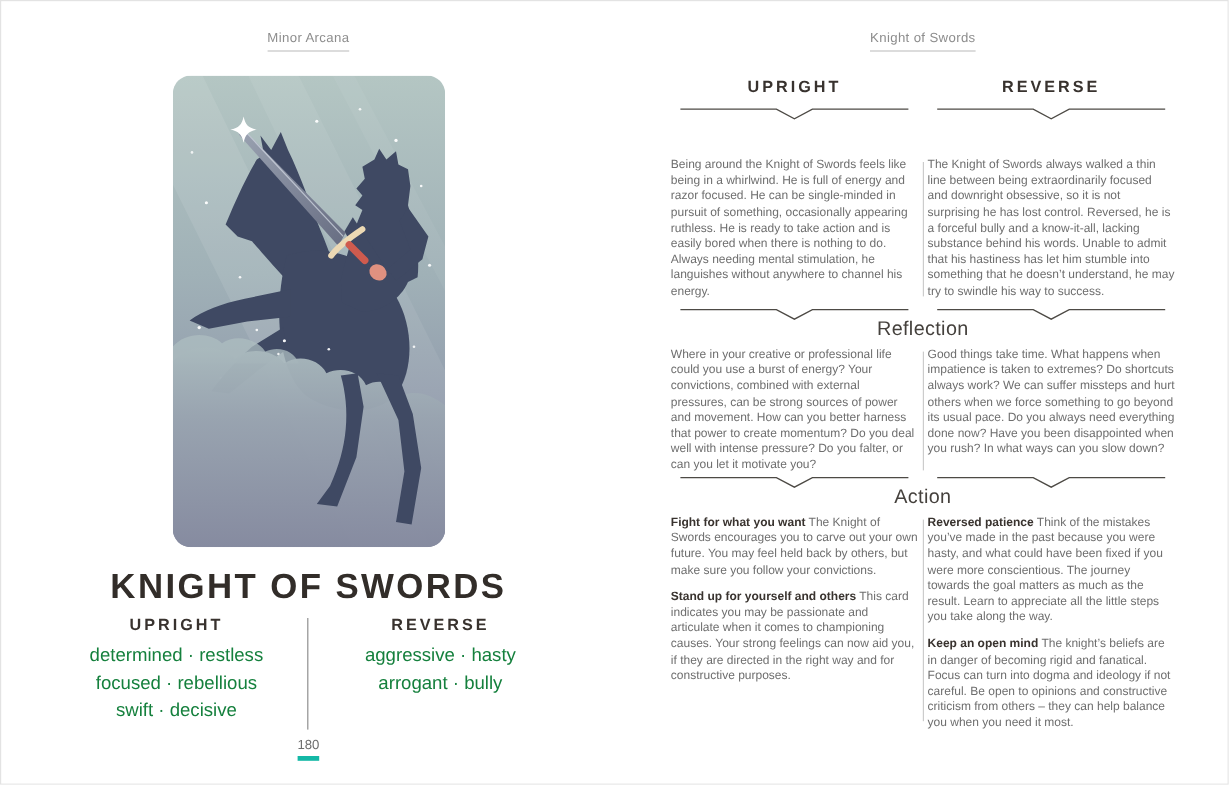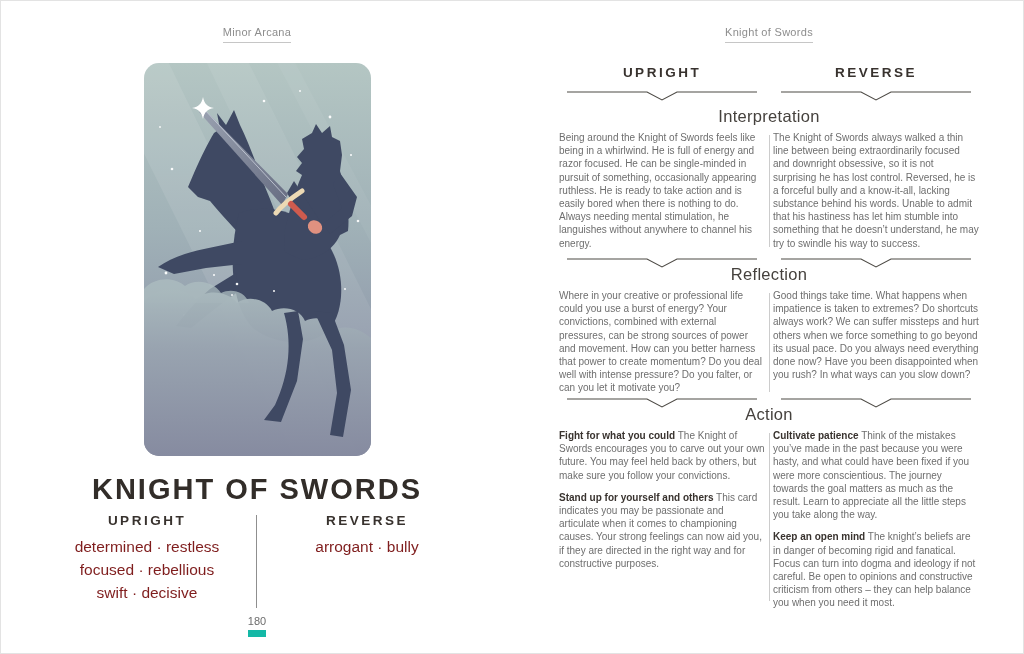--- a/index.html
+++ b/index.html
@@ -16,26 +16,26 @@
   .card{position:absolute;left:143px;top:62px;width:227px;height:393px;border-radius:15px;overflow:hidden;}
   .card svg{display:block;}
 
   
   .card-title{position:absolute;left:0;top:472px;width:512px;text-align:center;
     font-size:29px;font-weight:600;letter-spacing:2px;color:#322d29;}
   .kw-col{position:absolute;top:512px;width:220px;text-align:center;}
   .kw-col-left{left:36px;}
   .kw-col-right{left:256px;}
   .kw-label{font-size:13.5px;font-weight:bold;letter-spacing:2.5px;color:#38322e;margin-bottom:7px;}
-  .kw-line{font-size:15.5px;color:#7f1d1d;line-height:23px;}
+  .kw-line{font-size:15.5px;color:#15803d;line-height:23px;}
   .kw-divider{position:absolute;left:255px;top:514px;width:1px;height:93px;background:#8f8f8f;}
 
   
   .pageno{position:absolute;top:614px;width:512px;text-align:center;font-size:11px;color:#6d6d6d;}
-  .pageno span{display:inline-block;padding-bottom:3px;border-bottom:7px solid #14b8a6;}
+  .pageno span{display:inline-block;padding-bottom:3px;border-bottom:4px solid #14b8a6;}
   .pageno-left{left:0;}
   .pageno-right{left:512px;}
 
   
   .col-hdr{position:absolute;top:64px;width:206px;text-align:center;
     font-size:13.5px;font-weight:bold;letter-spacing:2.5px;color:#38322e;}
   .col-left{left:558px;}
   .col-right{left:772px;}
   .chev{position:absolute;width:206px;text-align:center;}
   .sec-heading{position:absolute;left:512px;width:512px;text-align:center;
@@ -154,20 +154,21 @@
 
   <div class="kw-col kw-col-left">
     <div class="kw-label">UPRIGHT</div>
     <div class="kw-line">determined · restless</div>
     <div class="kw-line">focused · rebellious</div>
     <div class="kw-line">swift · decisive</div>
   </div>
   <div class="kw-divider"></div>
   <div class="kw-col kw-col-right">
     <div class="kw-label">REVERSE</div>
+    <div class="kw-line">aggressive · hasty</div>
     <div class="kw-line">arrogant · bully</div>
   </div>
 
   <div class="pageno pageno-left">
     <span>180</span>
   </div>
 
   <div class="rh rh-right">
     <span>Knight of Swords</span>
   </div>
@@ -179,21 +180,20 @@
     <svg width="192" height="12" viewBox="0 0 192 12">
         <path d="M1 2 H81 L96 10 L111 2 H191" fill="none" stroke="#4d4a45" stroke-width="1.1"></path>
       </svg>
   </div>
   <div class="chev col-right" style="top:87px">
     <svg width="192" height="12" viewBox="0 0 192 12">
         <path d="M1 2 H81 L96 10 L111 2 H191" fill="none" stroke="#4d4a45" stroke-width="1.1"></path>
       </svg>
   </div>
 
-  <div class="sec-heading" style="top:106px">Interpretation</div>
   <div class="body-col col-left" style="top:130px">Being around the Knight of Swords feels like being in a whirlwind. He is full of energy and razor focused. He can be single-minded in pursuit of something, occasionally appearing ruthless. He is ready to take action and is easily bored when there is nothing to do. Always needing mental stimulation, he languishes without anywhere to channel his energy.</div>
   <div class="v-rule" style="top:134px;height:112px"></div>
   <div class="body-col col-right" style="top:130px">The Knight of Swords always walked a thin line between being extraordinarily focused and downright obsessive, so it is not surprising he has lost control. Reversed, he is a forceful bully and a know-it-all, lacking substance behind his words. Unable to admit that his hastiness has let him stumble into something that he doesn’t understand, he may try to swindle his way to success.</div>
 
   <div class="chev col-left" style="top:254px">
     <svg width="192" height="12" viewBox="0 0 192 12">
         <path d="M1 2 H81 L96 10 L111 2 H191" fill="none" stroke="#4d4a45" stroke-width="1.1"></path>
       </svg>
   </div>
   <div class="chev col-right" style="top:254px">
@@ -213,23 +213,23 @@
       </svg>
   </div>
   <div class="chev col-right" style="top:394px">
     <svg width="192" height="12" viewBox="0 0 192 12">
         <path d="M1 2 H81 L96 10 L111 2 H191" fill="none" stroke="#4d4a45" stroke-width="1.1"></path>
       </svg>
   </div>
 
   <div class="sec-heading" style="top:404px">Action</div>
   <div class="body-col col-left" style="top:428px">
-    <p><strong>Fight for what you could</strong> <span>The Knight of Swords encourages you to carve out your own future. You may feel held back by others, but make sure you follow your convictions.</span></p>
+    <p><strong>Fight for what you want</strong> <span>The Knight of Swords encourages you to carve out your own future. You may feel held back by others, but make sure you follow your convictions.</span></p>
     <p><strong>Stand up for yourself and others</strong> <span>This card indicates you may be passionate and articulate when it comes to championing causes. Your strong feelings can now aid you, if they are directed in the right way and for constructive purposes.</span></p>
   </div>
   <div class="v-rule" style="top:432px;height:168px"></div>
   <div class="body-col col-right" style="top:428px">
-    <p><strong>Cultivate patience</strong> <span>Think of the mistakes you’ve made in the past because you were hasty, and what could have been fixed if you were more conscientious. The journey towards the goal matters as much as the result. Learn to appreciate all the little steps you take along the way.</span></p>
+    <p><strong>Reversed patience</strong> <span>Think of the mistakes you’ve made in the past because you were hasty, and what could have been fixed if you were more conscientious. The journey towards the goal matters as much as the result. Learn to appreciate all the little steps you take along the way.</span></p>
     <p><strong>Keep an open mind</strong> <span>The knight’s beliefs are in danger of becoming rigid and fanatical. Focus can turn into dogma and ideology if not careful. Be open to opinions and constructive criticism from others – they can help balance you when you need it most.</span></p>
   </div>
 
 
 </div>
 
 </body></html>

